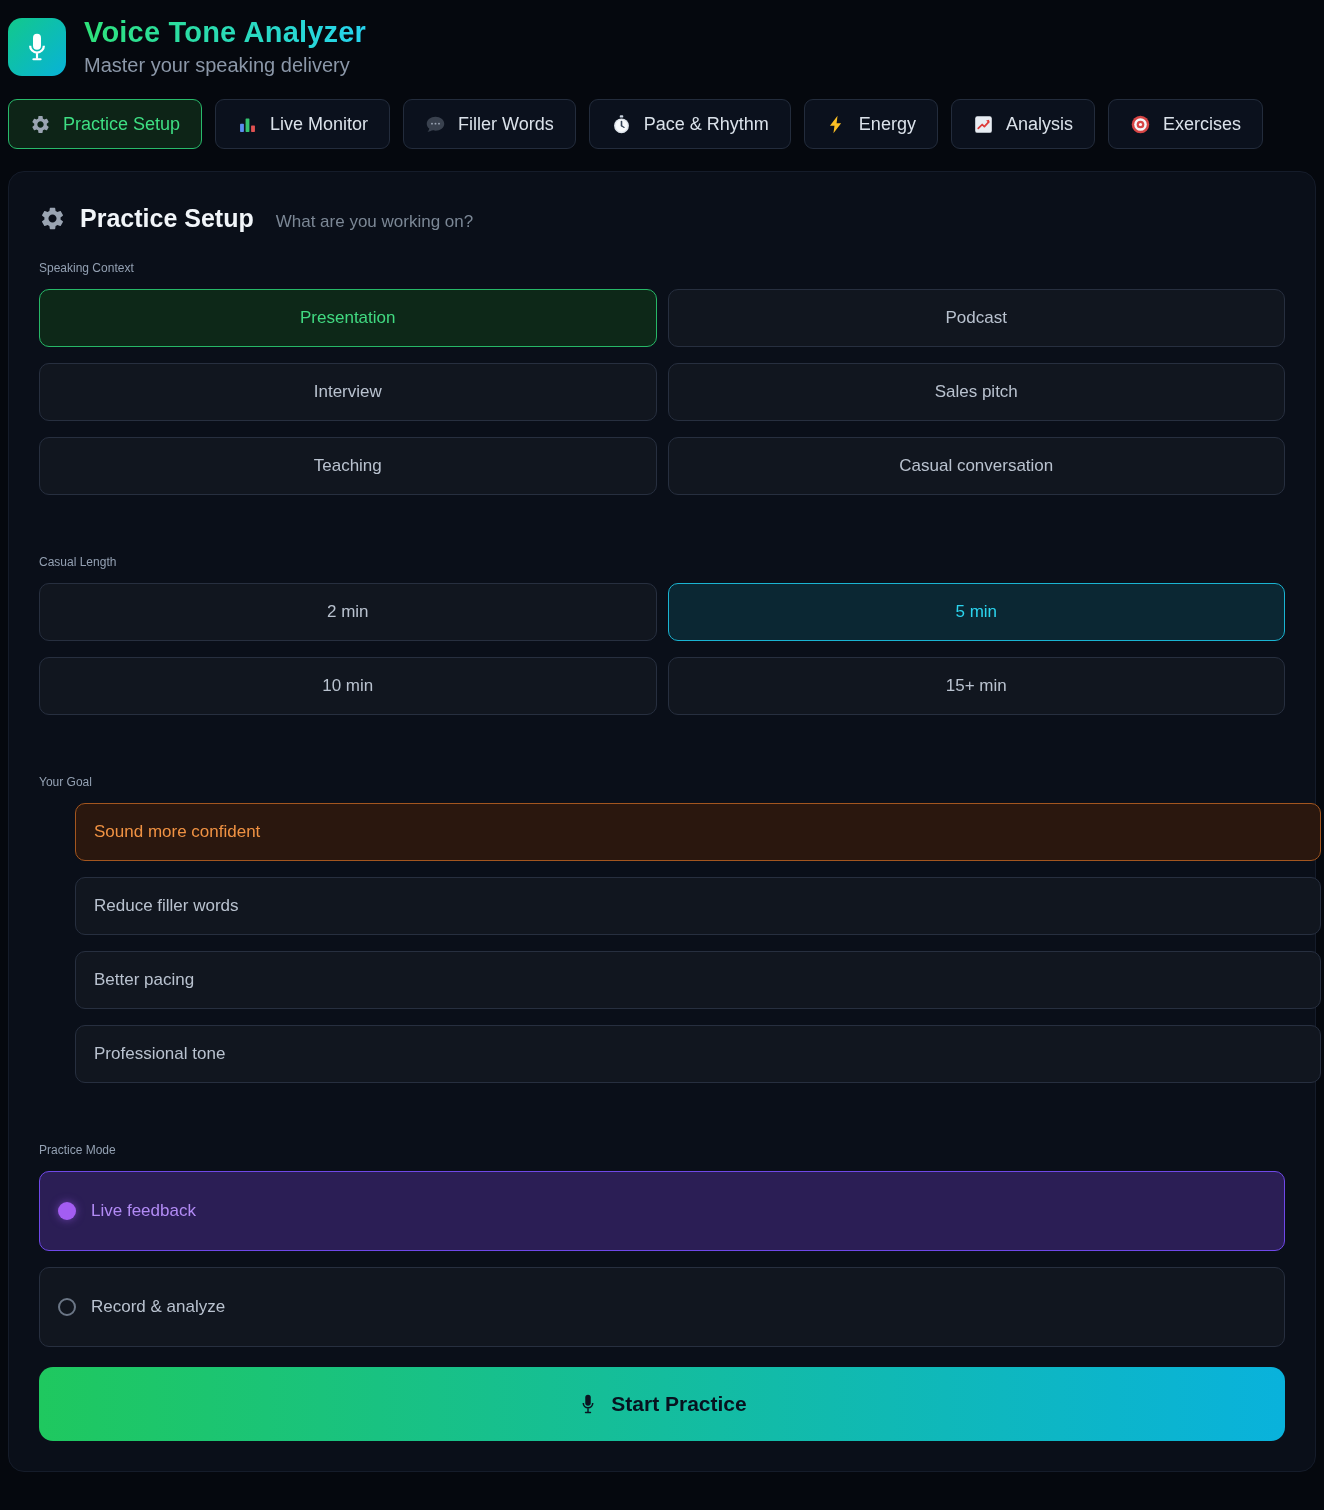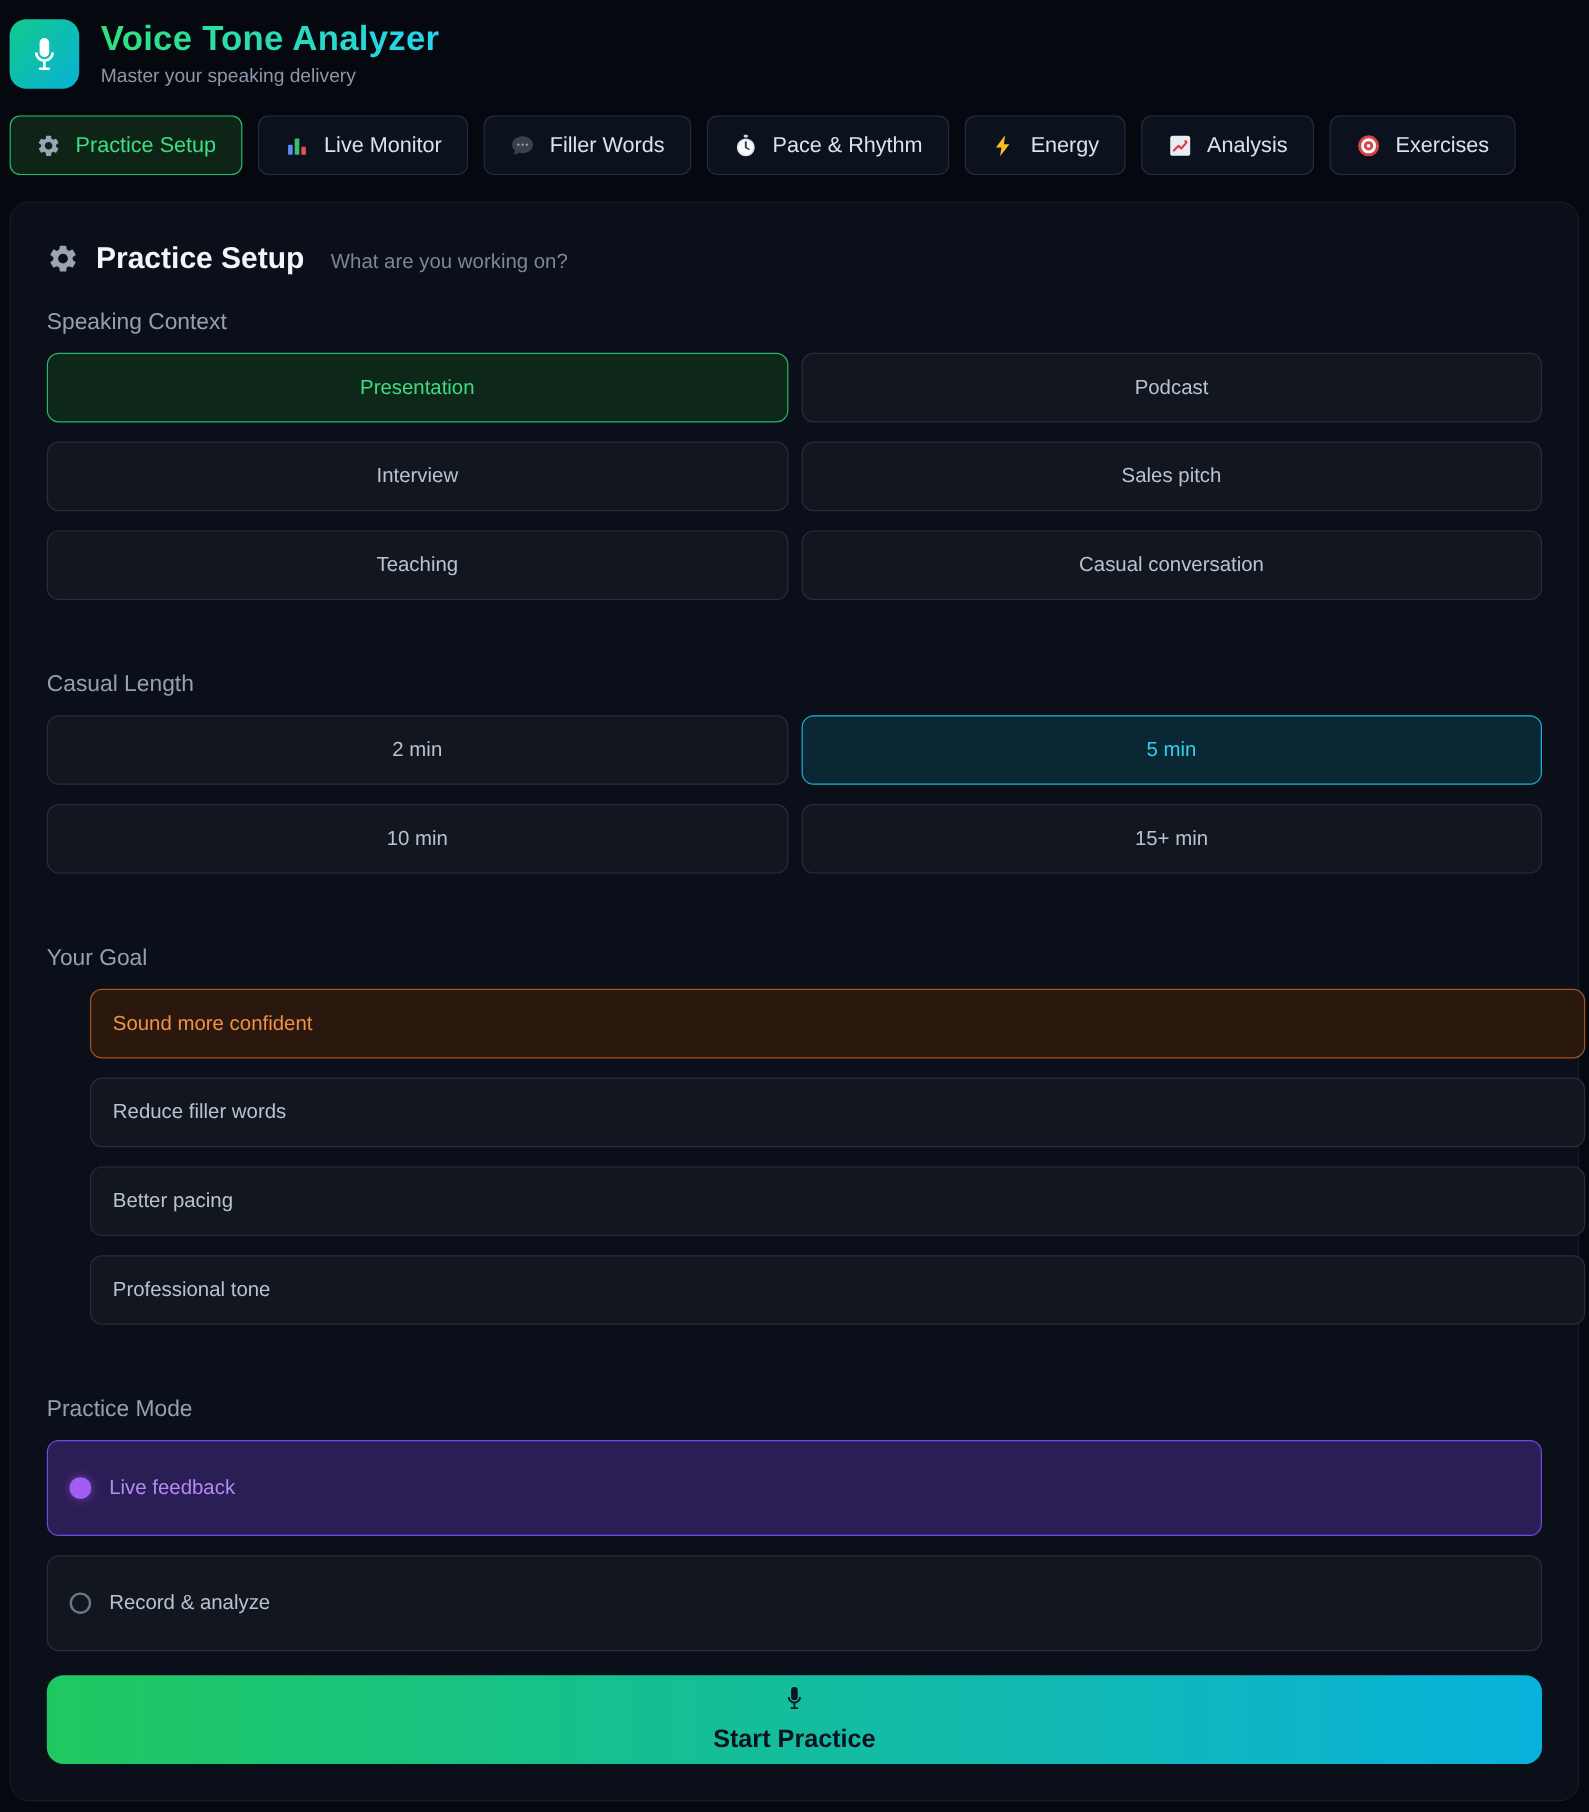--- a/index.html
+++ b/index.html
@@ -19,21 +19,21 @@
     color:#ffffff;
   }
   .logo svg { width:32px; height:32px; fill:currentColor; }
   .app-title {
     font-size:29px; font-weight:bold; letter-spacing:.2px;
     background:linear-gradient(90deg,#2ee27a,#26d4f0);
     -webkit-background-clip:text; background-clip:text;
     -webkit-text-fill-color:transparent; color:transparent;
     display:inline-block;
   }
-  .app-subtitle { font-size:16px; color:#8b97a8; margin-top:5px; }
+  .app-subtitle { font-size:20px; color:#8b97a8; margin-top:5px; }
 
   
   .tabs {
     display:flex; gap:13px; padding:0 8px; margin-top:12px;
     overflow:hidden; white-space:nowrap; width:1324px;
   }
   .tab {
     flex:0 0 auto; display:flex; align-items:center; gap:12px;
     height:50px; padding:0 21px;
     background:#0b111d; border:1px solid #232c3c; border-radius:9px;
@@ -51,21 +51,21 @@
     border:1px solid #151c2a; border-radius:16px;
     padding:32px 30px 30px;
     min-height:1300px;
   }
   .panel-head { display:flex; align-items:baseline; gap:14px; }
   .panel-gear { align-self:center; display:flex; color:#9aa4b2; }
   .panel-gear svg { width:27px; height:27px; fill:currentColor; }
   .panel-title { font-size:25px; font-weight:bold; color:#f1f5f9; }
   .panel-sub { font-size:17px; color:#7b8795; margin-left:8px; }
 
-  .section-label { font-size:19px; color:#93a0b2; margin:60px 0 14px; }
+  .section-label { font-size:12px; color:#93a0b2; margin:60px 0 14px; }
   .section-label.first { margin-top:28px; }
 
   .grid2 { display:grid; grid-template-columns:1fr 1fr; gap:16px 11px; }
 
   .opt {
     height:58px; display:flex; align-items:center; justify-content:center;
     background:#11161f; border:1px solid #272f3f; border-radius:10px;
     color:#b9c2cf; font-size:17px; font-family:inherit; cursor:pointer;
     width:100%;
   }
@@ -83,21 +83,20 @@
   .radio { width:18px; height:18px; border-radius:50%; border:2px solid #6b7686; flex:0 0 auto; }
   .radio.on { border:none; background:#a35df2; box-shadow:0 0 8px rgba(163,93,242,.55); }
 
   .start-btn {
     width:100%; height:74px; margin-top:20px;
     border:none; border-radius:14px;
     background:linear-gradient(90deg,#1fc85f,#09b2dc);
     color:#07121f; font-size:21px; font-weight:bold; font-family:inherit;
     display:flex; align-items:center; justify-content:center; gap:12px;
     cursor:pointer;
-    flex-direction:column;
   }
   .start-btn .micon { display:flex; color:#0a1622; }
   .start-btn .micon svg { width:22px; height:22px; fill:currentColor; }
 </style>
 </head>
 <body>
 
 <svg width="0" height="0" style="position:absolute" aria-hidden="true">
   <defs>
     <symbol id="i-gear" viewBox="0 0 24 24">

